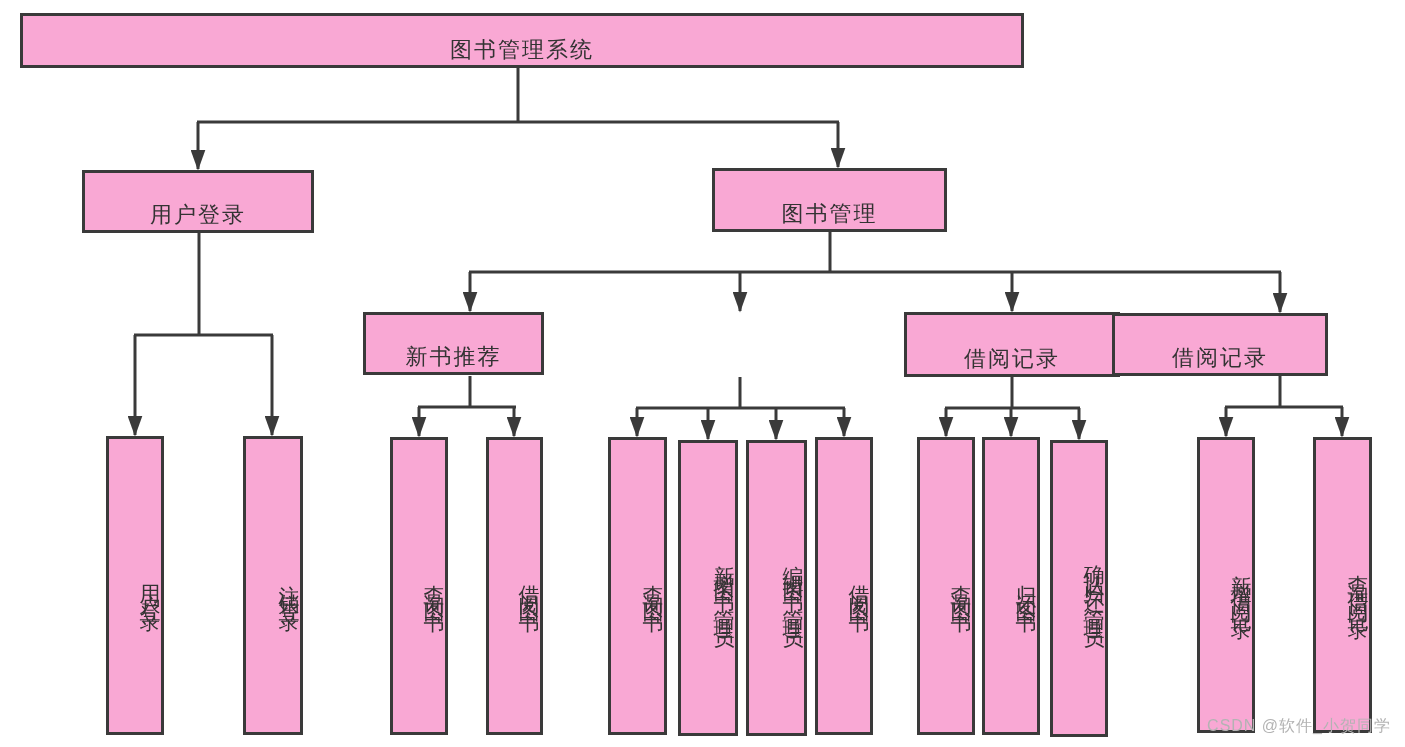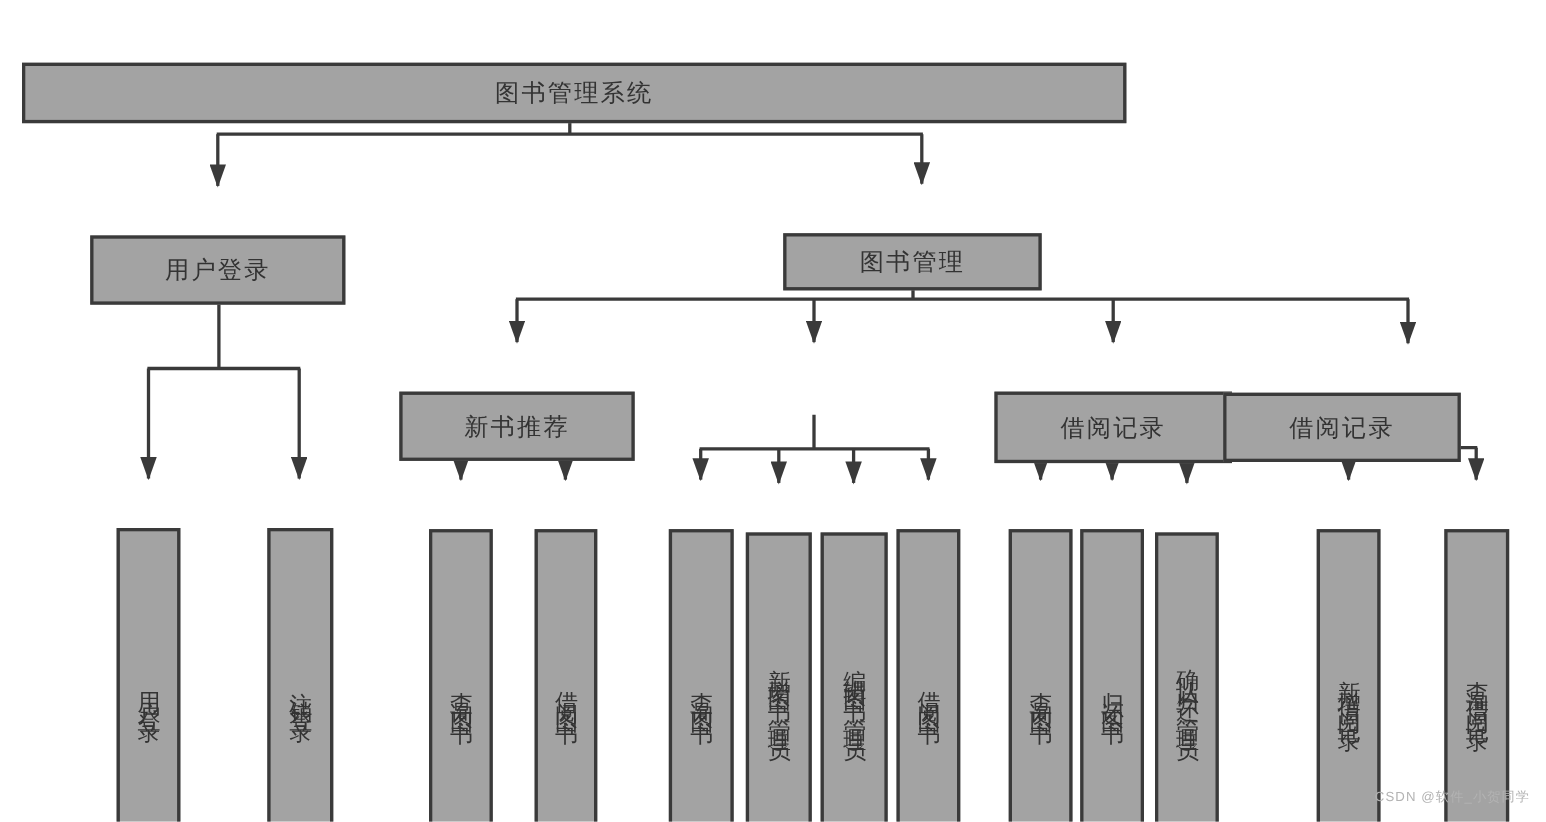--- a/index.html
+++ b/index.html
@@ -12,41 +12,40 @@
     overflow:hidden;
   }
   #connectors{position:absolute;left:0;top:0;width:1405px;height:747px;}
   #connectors path.trunk{stroke:var(--line,#3a3a3a);stroke-width:3;fill:none;}
   #connectors line{stroke:var(--line,#3a3a3a);stroke-width:3;}
   #connectors marker path{fill:var(--line,#3a3a3a);stroke:none;}
   .box{
     position:absolute;
     box-sizing:border-box;
     border:3px solid var(--line,#3a3a3a);
-    background:#a3a3a3;
+    background:#f9a8d4;
     display:flex;
-    align-items:center;
+    align-items:flex-end;
     justify-content:center;
     font-size:22px;
     letter-spacing:2px;
     color:var(--text,#333);
-    margin-top:44px;
   }
   .box.vert{
     writing-mode:vertical-lr;
     font-size:21px;
     letter-spacing:9px;
     line-height:1;
     padding:10px 0;
   }
   .watermark{
     position:absolute;
     top:716px;
     right:14px;
-    font-size:12px;
+    font-size:16px;
     letter-spacing:1px;
     color:var(--wm,#b3b3b3);
     white-space:nowrap;
   }
 </style>
 </head>
 <body>
 
 <div id="stage" style="--line: #3a3a3a; --text: #333333; --wm: #b3b3b3; --bg: #ffffff;">
 
@@ -92,25 +91,25 @@
     <line x1="1342" y1="407" x2="1342" y2="436" marker-end="url(#arrow)"></line>
   </svg>
 
   <div class="box" style="left:20px;top:13px;width:1004px;height:55px">
     <span>图书管理系统</span>
   </div>
 
   <div class="box" style="left:82px;top:170px;width:232px;height:63px">
     <span>用户登录</span>
   </div>
-  <div class="box" style="left:712px;top:168px;width:235px;height:52px">
+  <div class="box" style="left:712px;top:168px;width:235px;height:64px">
     <span>图书管理</span>
   </div>
 
-  <div class="box" style="left:363px;top:312px;width:214px;height:63px">
+  <div class="box" style="left:363px;top:312px;width:181px;height:63px">
     <span>新书推荐</span>
   </div>
   <div class="box" style="left:904px;top:312px;width:216px;height:65px">
     <span>借阅记录</span>
   </div>
   <div class="box" style="left:1112px;top:313px;width:216px;height:63px">
     <span>借阅记录</span>
   </div>
 
   <div class="box vert" style="left:106px;top:436px;width:58px;height:299px">

